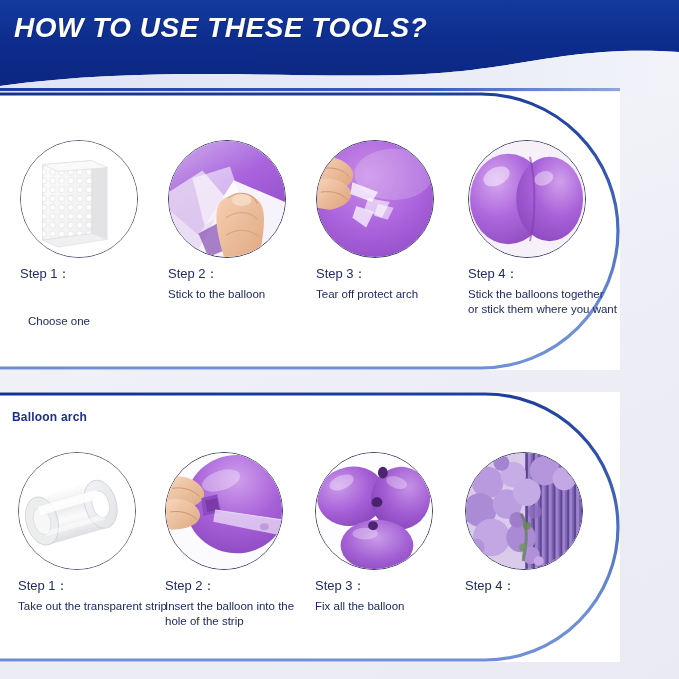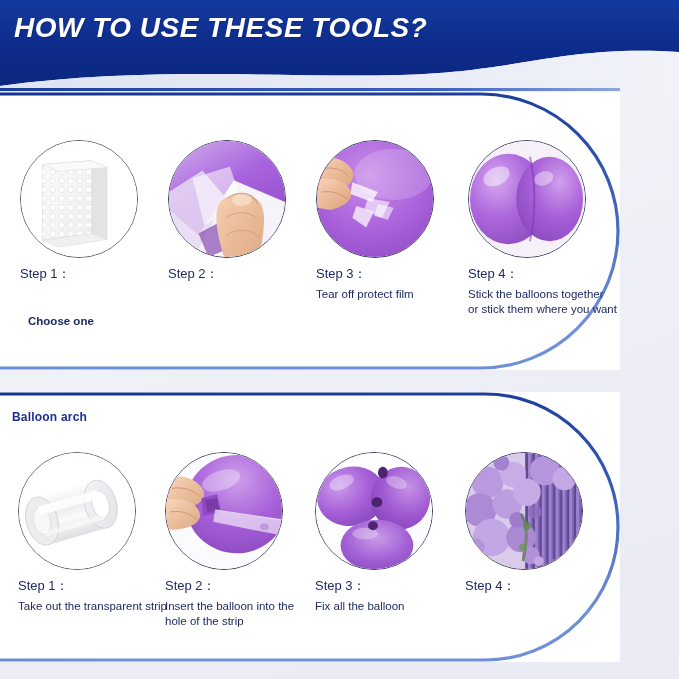--- a/index.html
+++ b/index.html
@@ -92,21 +92,21 @@
     line-height: 1.0;
     white-space: nowrap;
   }
   .step-desc {
     margin-top: 7px;
     font-size: 11.5px;
     color: #1f2a62;
     line-height: 1.32;
     white-space: pre-line;
   }
-  .step-desc.bold { font-weight: bold; padding-left: 8px; margin-top: 34px; }
+  .step-desc.bold { font-weight: normal; padding-left: 8px; margin-top: 34px; }
 </style>
 </head>
 <body>
 
 <div id="root">
 
   <div class="header">
     <div class="header-bg"></div>
     <svg class="header-wave" width="679" height="96" viewBox="0 0 679 96">
       <defs>
@@ -184,20 +184,21 @@
           <polygon points="24,38 62,26 74,62 36,86" fill="#ffffff" opacity="0.55"></polygon>
           <polygon points="30,94 60,78 74,104 40,118" fill="#7c3fae" opacity="0.65"></polygon>
           <path d="M52,62 C62,52 82,50 92,62 C100,72 96,96 92,118 L56,118 C50,100 44,72 52,62 Z" fill="url(#skin2)"></path>
           <path d="M60,58 C70,50 86,52 90,64" fill="none" stroke="#d7a079" stroke-width="1.2"></path>
           <path d="M58,78 C70,70 84,72 90,80" fill="none" stroke="#d7a079" stroke-width="1"></path>
           <path d="M58,96 C70,88 84,90 92,98" fill="none" stroke="#d7a079" stroke-width="1"></path>
           <ellipse cx="74" cy="60" rx="10" ry="6" fill="#f8dfc8" opacity="0.8"></ellipse>
         </svg>
       </div>
       <div class="step-label">Step 2：</div>
+      <div class="step-desc">Stick to the balloon</div>
     </div>
 
     <div class="step" style="left:356px; top:48px;">
       <div class="thumb">
         <svg class="thumb-inner" viewBox="0 0 118 118">
           <defs>
             <radialGradient id="purp3" cx="0.45" cy="0.3" r="0.85">
               <stop offset="0%" stop-color="#c98ce8"></stop>
               <stop offset="55%" stop-color="#ab63dc"></stop>
               <stop offset="100%" stop-color="#8c48c2"></stop>
@@ -213,21 +214,21 @@
           <path d="M0,40 C14,36 28,40 34,50 C38,58 28,68 12,70 L0,68 Z" fill="url(#skin3)"></path>
           <path d="M6,28 C18,26 28,30 32,36" fill="none" stroke="#cf9570" stroke-width="1"></path>
           <path d="M4,52 C16,50 26,54 31,60" fill="none" stroke="#cf9570" stroke-width="1"></path>
           <polygon points="36,42 62,52 56,62 34,54" fill="#ffffff" opacity="0.75"></polygon>
           <polygon points="52,58 74,62 66,78 48,70" fill="#ffffff" opacity="0.6"></polygon>
           <polygon points="40,66 58,72 50,88 36,78" fill="#f3e7fa" opacity="0.85"></polygon>
           <polygon points="62,64 78,68 72,80 58,76" fill="#ffffff" opacity="0.55"></polygon>
         </svg>
       </div>
       <div class="step-label">Step 3：</div>
-      <div class="step-desc">Tear off  protect film</div>
+      <div class="step-desc">Tear off  protect arch</div>
     </div>
 
     <div class="step" style="left:508px; top:48px;">
       <div class="thumb">
         <svg class="thumb-inner" viewBox="0 0 118 118">
           <defs>
             <radialGradient id="bl4a" cx="0.35" cy="0.3" r="0.8">
               <stop offset="0%" stop-color="#d5a8ef"></stop>
               <stop offset="50%" stop-color="#ae68dd"></stop>
               <stop offset="100%" stop-color="#8d4bc0"></stop>

